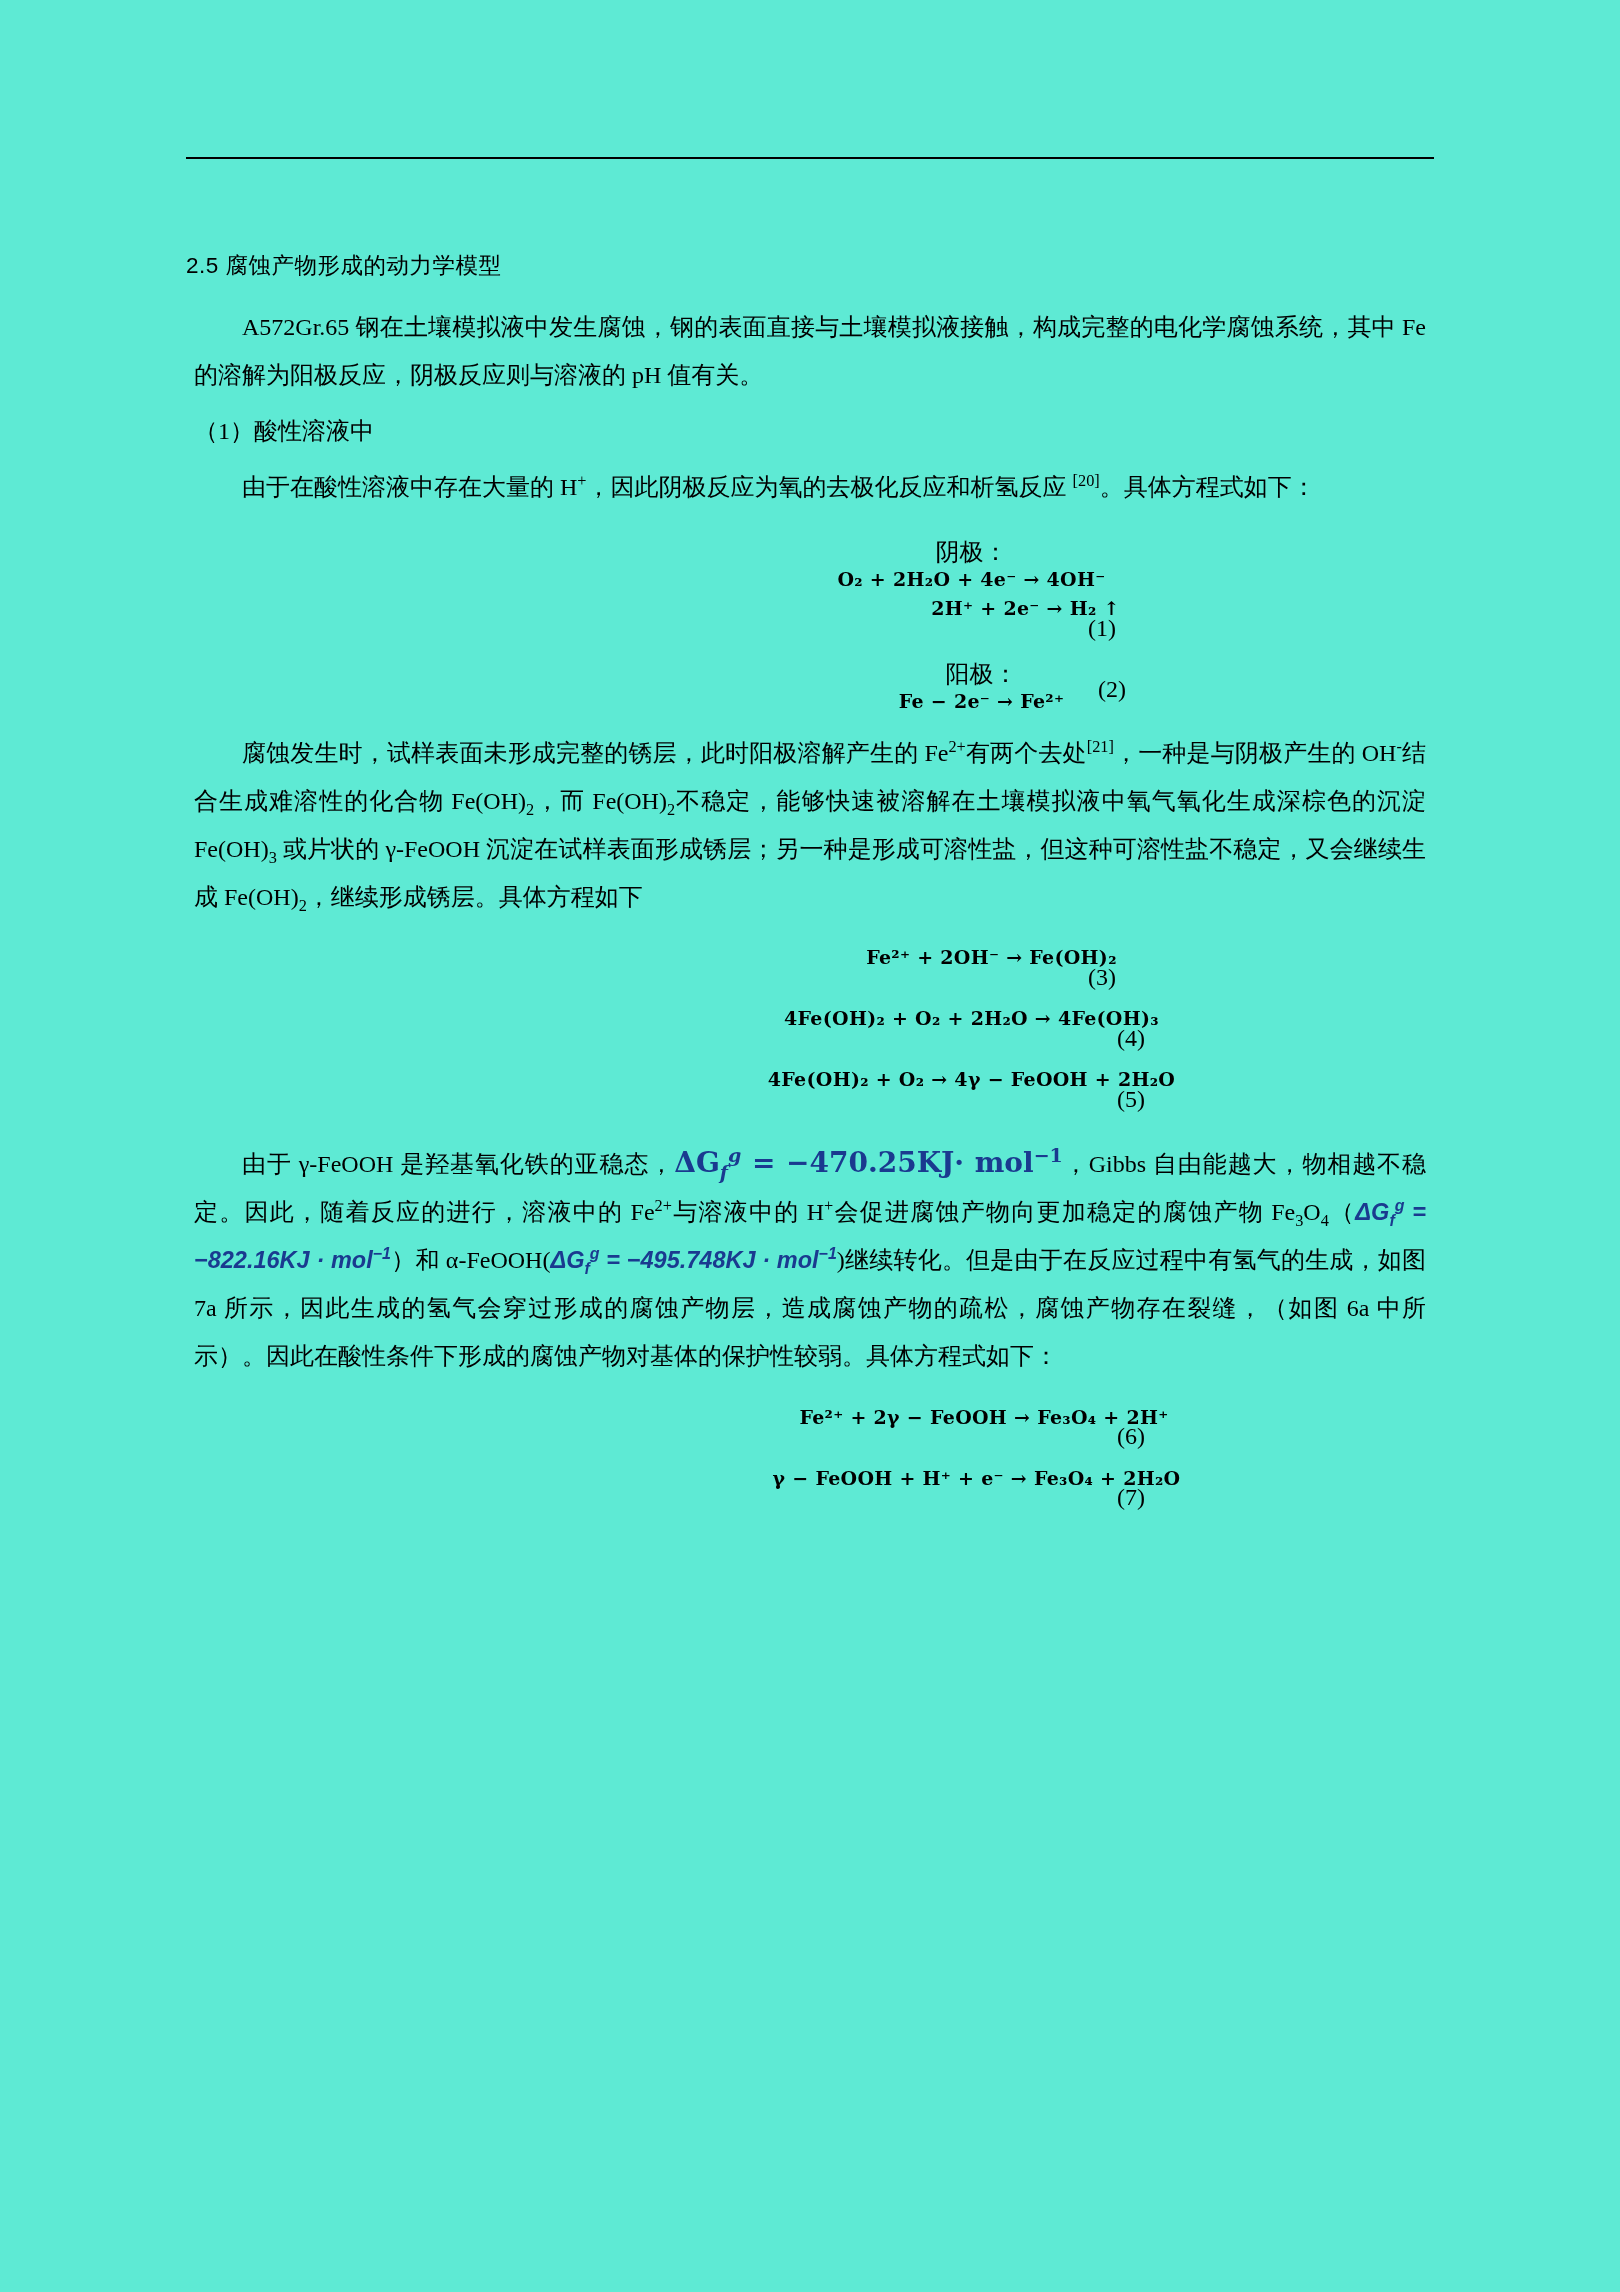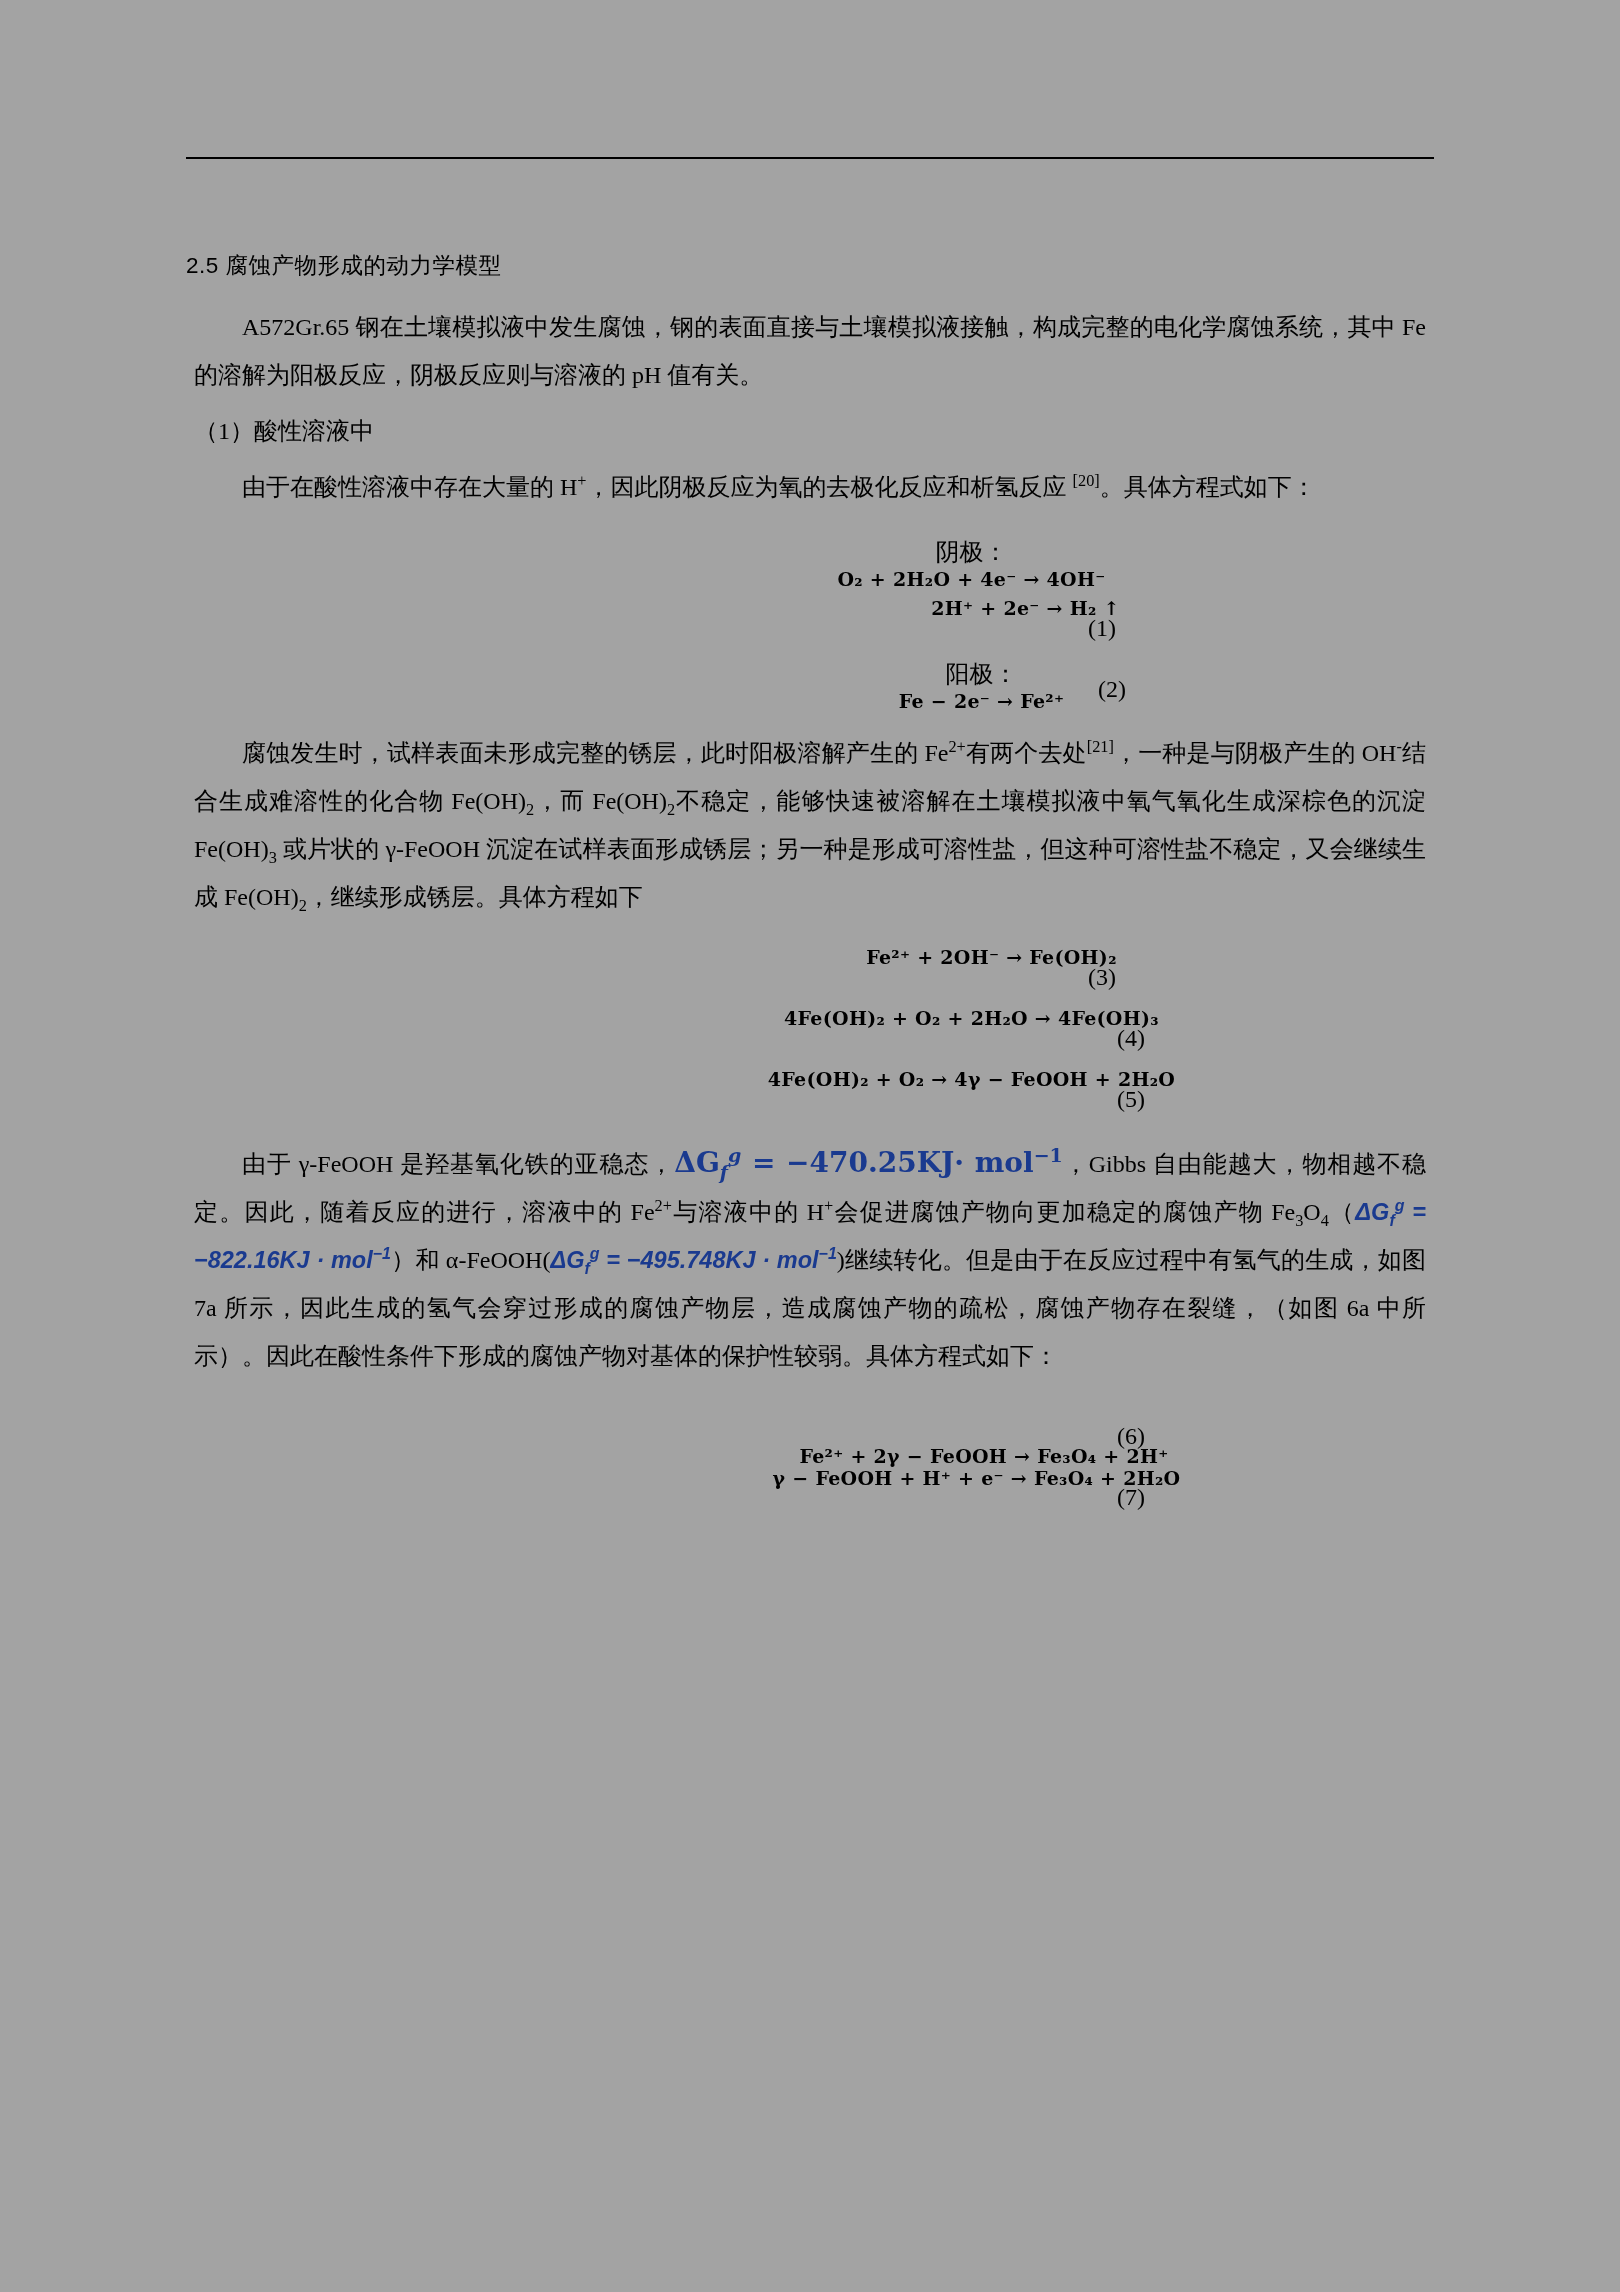--- a/index.html
+++ b/index.html
@@ -8,21 +8,21 @@
     background: #ffffff;
   }
   body {
     font-family: "Liberation Serif", serif;
     color: #000000;
   }
   .page {
     width: 1620px;
     height: 2293px;
     position: relative;
-    background: #a3a3a3;
+    background: #5eead4;
     box-sizing: border-box;
     padding: 0;
     overflow: hidden;
   }
   .header-rule {
     position: absolute;
     left: 186px;
     right: 186px;
     top: 157px;
     border-top: 2px solid #000000;
@@ -170,21 +170,21 @@
           <span class="eq-body">4Fe(OH)₂ + O₂ → 4γ − FeOOH + 2H₂O</span>
         </div>
         <span class="eq-num" style="left:931px; top:17.6px;">(5)</span>
       </div>
     </div>
 
     <p class="body-text indent"><span>由于 γ-FeOOH 是羟基氧化铁的亚稳态，</span><span class="formula-inline blue"><span>ΔG</span><sub class="it">f</sub><sup class="it">g</sup></span><span class="formula-inline blue"><span> = −470.25KJ· mol</span><sup>−1</sup></span><span>，Gibbs 自由能越大，物相越不稳定。因此，随着反应的进行，溶液中的 Fe</span><sup>2+</sup><span>与溶液中的 H</span><sup>+</sup><span>会促进腐蚀产物向更加稳定的腐蚀产物 Fe</span><sub>3</sub><span>O</span><sub>4</sub><span>（</span><span class="formula-inline-italic blue"><span>ΔG</span><sub>f</sub><sup>g</sup></span><span class="formula-inline-italic blue"><span> = −822.16KJ · mol</span><sup>−1</sup></span><span>）和 α-FeOOH(</span><span class="formula-inline-italic blue"><span>ΔG</span><sub>f</sub><sup>g</sup></span><span class="formula-inline-italic blue"><span> = −495.748KJ · mol</span><sup>−1</sup></span><span>)继续转化。但是由于在反应过程中有氢气的生成，如图 7a 所示，因此生成的氢气会穿过形成的腐蚀产物层，造成腐蚀产物的疏松，腐蚀产物存在裂缝，（如图 6a 中所示）。因此在酸性条件下形成的腐蚀产物对基体的保护性较弱。具体方程式如下：</span></p>
 
     <div class="eq-block">
       <div class="eq-pos">
-        <div class="eq-row" style="padding-left:348px;justify-content:flex-end;">
+        <div class="eq-row" style="padding-left:348px;">
           <span class="eq-body">Fe²⁺ + 2γ − FeOOH → Fe₃O₄ + 2H⁺</span>
         </div>
         <span class="eq-num" style="left:931px; top:17.6px;">(6)</span>
       </div>
       <div class="eq-pos">
         <div class="eq-row" style="padding-left:333px;">
           <span class="eq-body">γ − FeOOH + H⁺ + e⁻ → Fe₃O₄ + 2H₂O</span>
         </div>
         <span class="eq-num" style="left:931px; top:17.6px;">(7)</span>
       </div>

